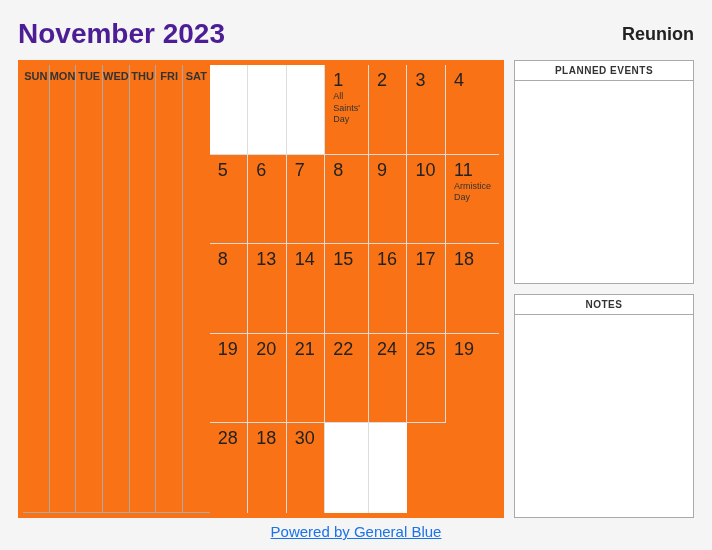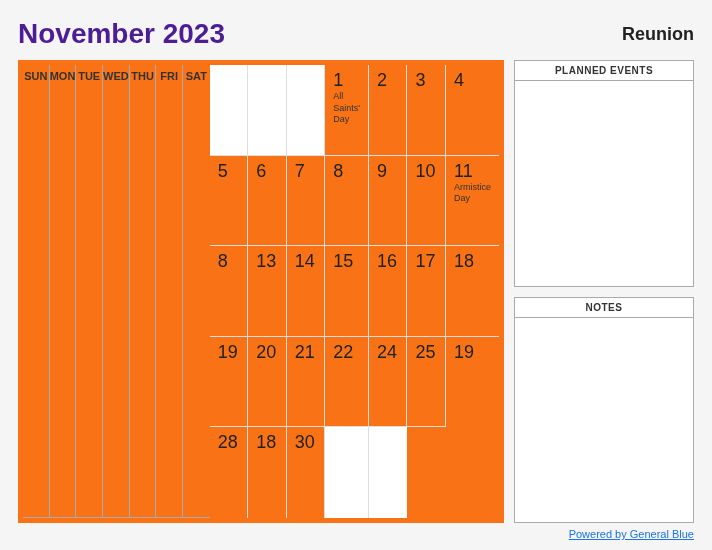--- a/index.html
+++ b/index.html
@@ -119,23 +119,23 @@
       flex: 1;
       padding: 6px;
     }
     .planned-events-box {
       flex: 1;
     }
     .notes-box {
       flex: 1;
     }
     .footer {
-      text-align: right;
+      text-align: center;
       padding-top: 5px;
-      font-size: 11px;
+      font-size: 15px;
     }
     .footer a {
       color: #1a73e8;
       text-decoration: underline;
     }
   </style>
 </head>
 <body>
 
 <div class="header">

